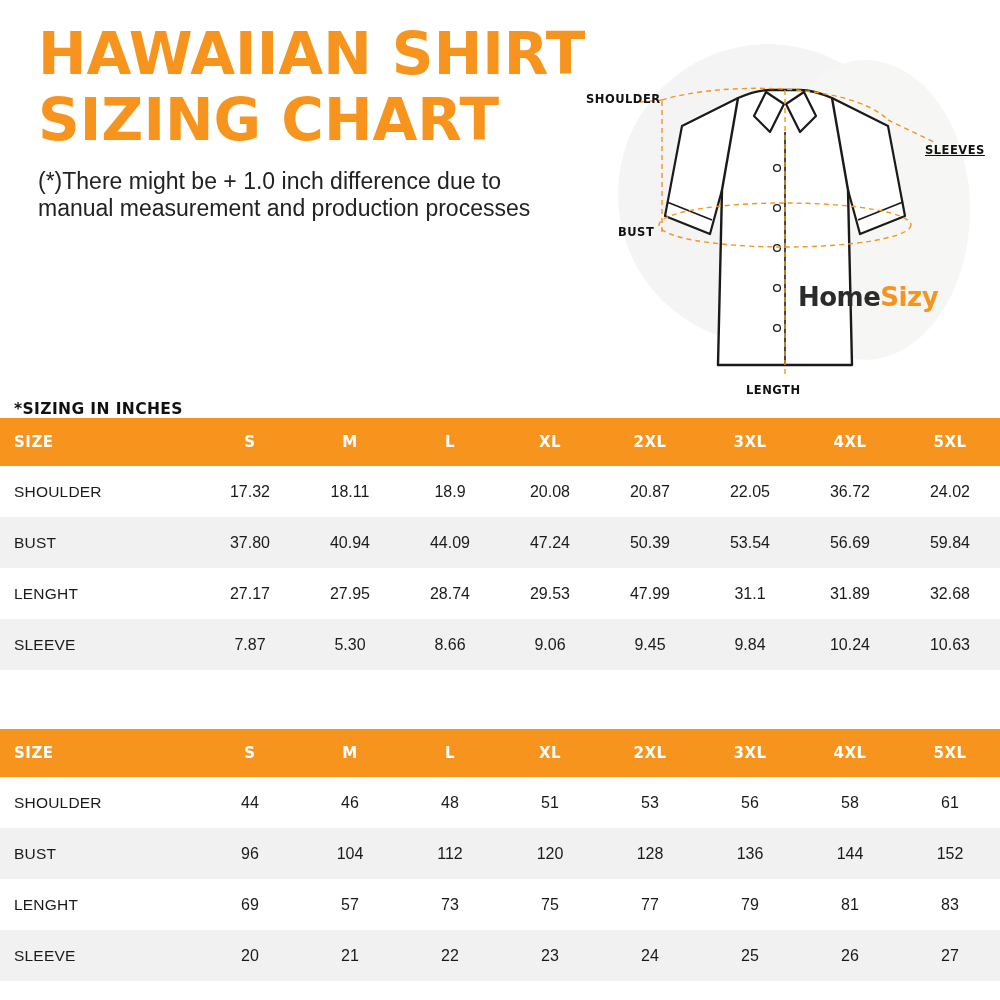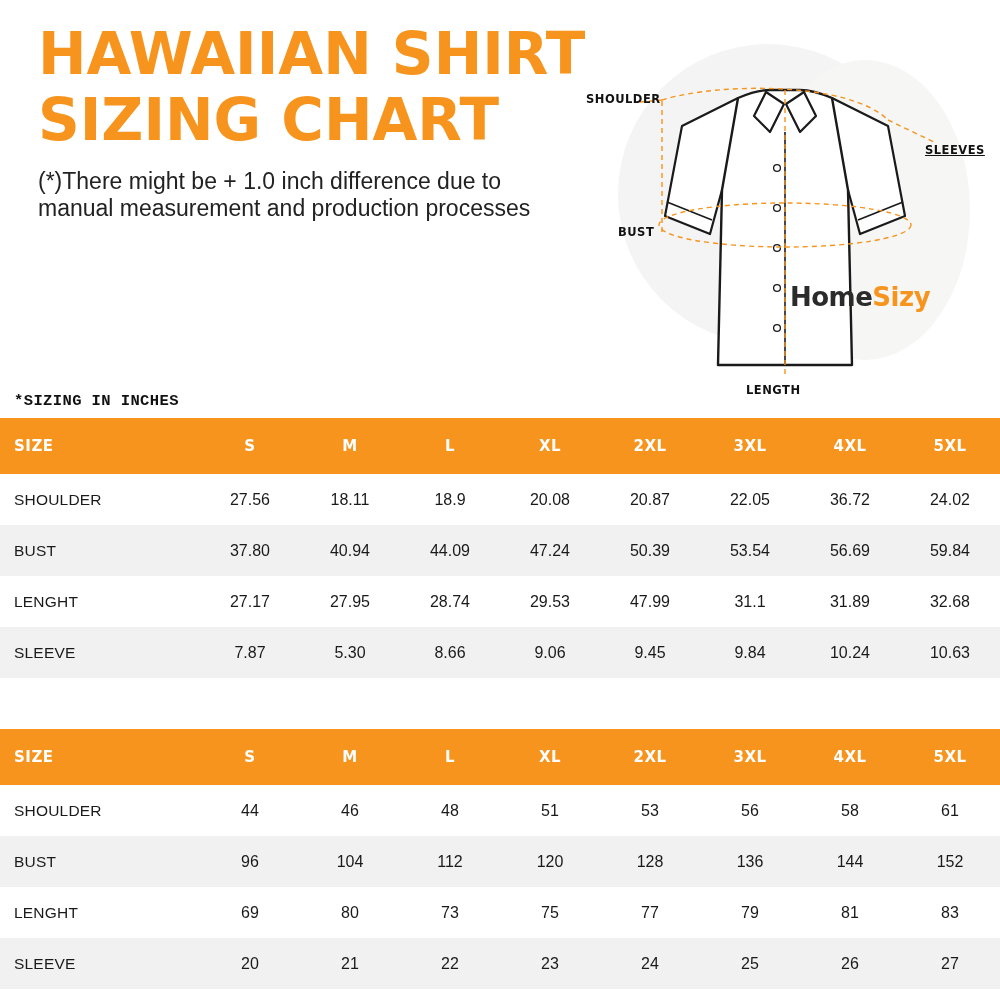--- a/index.html
+++ b/index.html
@@ -70,61 +70,61 @@
     color: #111;
     white-space: nowrap;
   }
   .lbl-shoulder { left: 16px; top: 72px; }
   .lbl-sleeves  { left: 355px; top: 123px; text-decoration: underline; }
   .lbl-bust     { left: 48px; top: 205px; }
   .lbl-length   { left: 176px; top: 363px; }
 
   .brand {
     position: absolute;
-    left: 220px; top: 262px;
+    left: 228px; top: 262px;
     font-family: "DejaVu Sans", sans-serif;
     font-weight: 700;
     font-size: 26px;
     letter-spacing: -0.5px;
     color: #2b2b2b;
   }
   .brand .accent { color: #F7941D; }
 
   
   .section-cap {
     position: absolute;
     left: 14px;
     font-family: "DejaVu Sans", sans-serif;
     font-weight: 700;
     font-size: 15.5px;
     letter-spacing: .4px;
     color: #111;
   }
-  .cap-inches { top: 392px; font-family: Liberation Mono, monospace; }
+  .cap-inches { top: 400px; }
   .cap-cm { top: 695px; margin-top: 36px; }
 
   
   table {
     position: absolute;
     left: 0;
     width: 1000px;
     border-collapse: collapse;
     table-layout: fixed;
   }
   .tbl-inches { top: 418px; }
   .tbl-cm { top: 729px; }
 
   thead th {
     background: #F7941D;
     color: #ffffff;
     font-family: "DejaVu Sans", sans-serif;
     font-weight: 700;
     font-size: 15px;
     letter-spacing: .5px;
-    height: 56px;
+    height: 48px;
     text-align: center;
     padding: 0;
   }
   thead th.first {
     text-align: left;
     padding-left: 14px;
   }
   tbody td {
     height: 51px;
     font-size: 16px;
@@ -224,21 +224,21 @@
         <th>XL</th>
         <th>2XL</th>
         <th>3XL</th>
         <th>4XL</th>
         <th>5XL</th>
       </tr>
     </thead>
     <tbody>
       <tr class="plain">
         <td class="first">SHOULDER</td>
-        <td>27.56</td>
+        <td>17.32</td>
         <td>18.11</td>
         <td>18.9</td>
         <td>20.08</td>
         <td>20.87</td>
         <td>22.05</td>
         <td>36.72</td>
         <td>24.02</td>
       </tr>
       <tr class="alt">
         <td class="first">BUST</td>
@@ -322,21 +322,21 @@
         <td>112</td>
         <td>120</td>
         <td>128</td>
         <td>136</td>
         <td>144</td>
         <td>152</td>
       </tr>
       <tr class="plain">
         <td class="first">LENGHT</td>
         <td>69</td>
-        <td>80</td>
+        <td>57</td>
         <td>73</td>
         <td>75</td>
         <td>77</td>
         <td>79</td>
         <td>81</td>
         <td>83</td>
       </tr>
       <tr class="alt">
         <td class="first">SLEEVE</td>
         <td>20</td>

